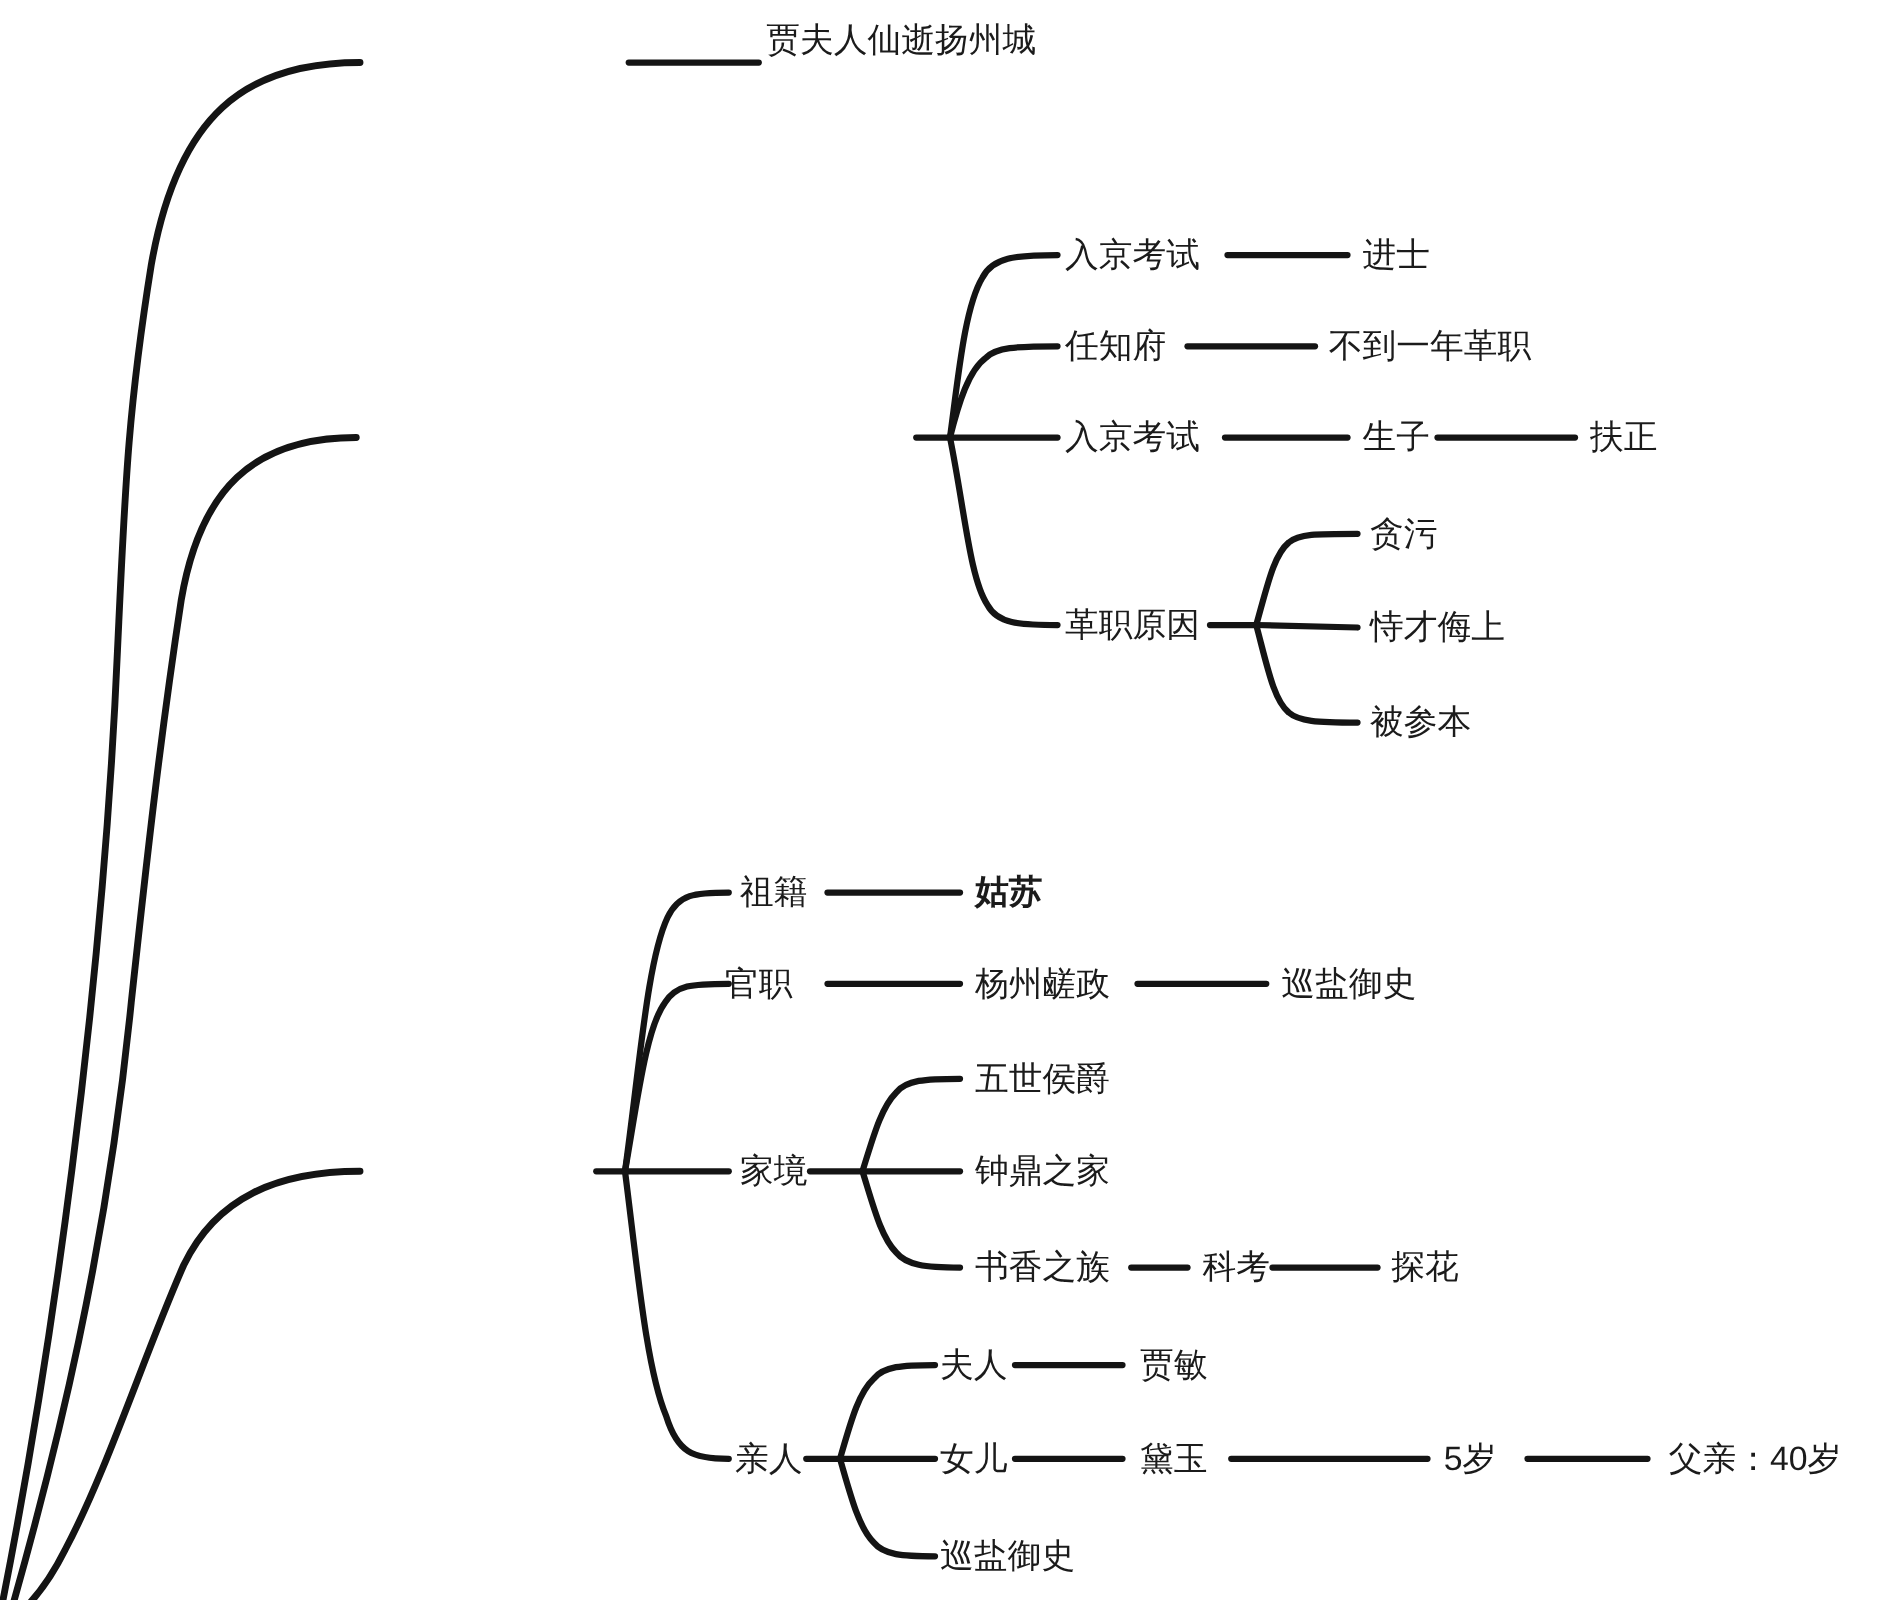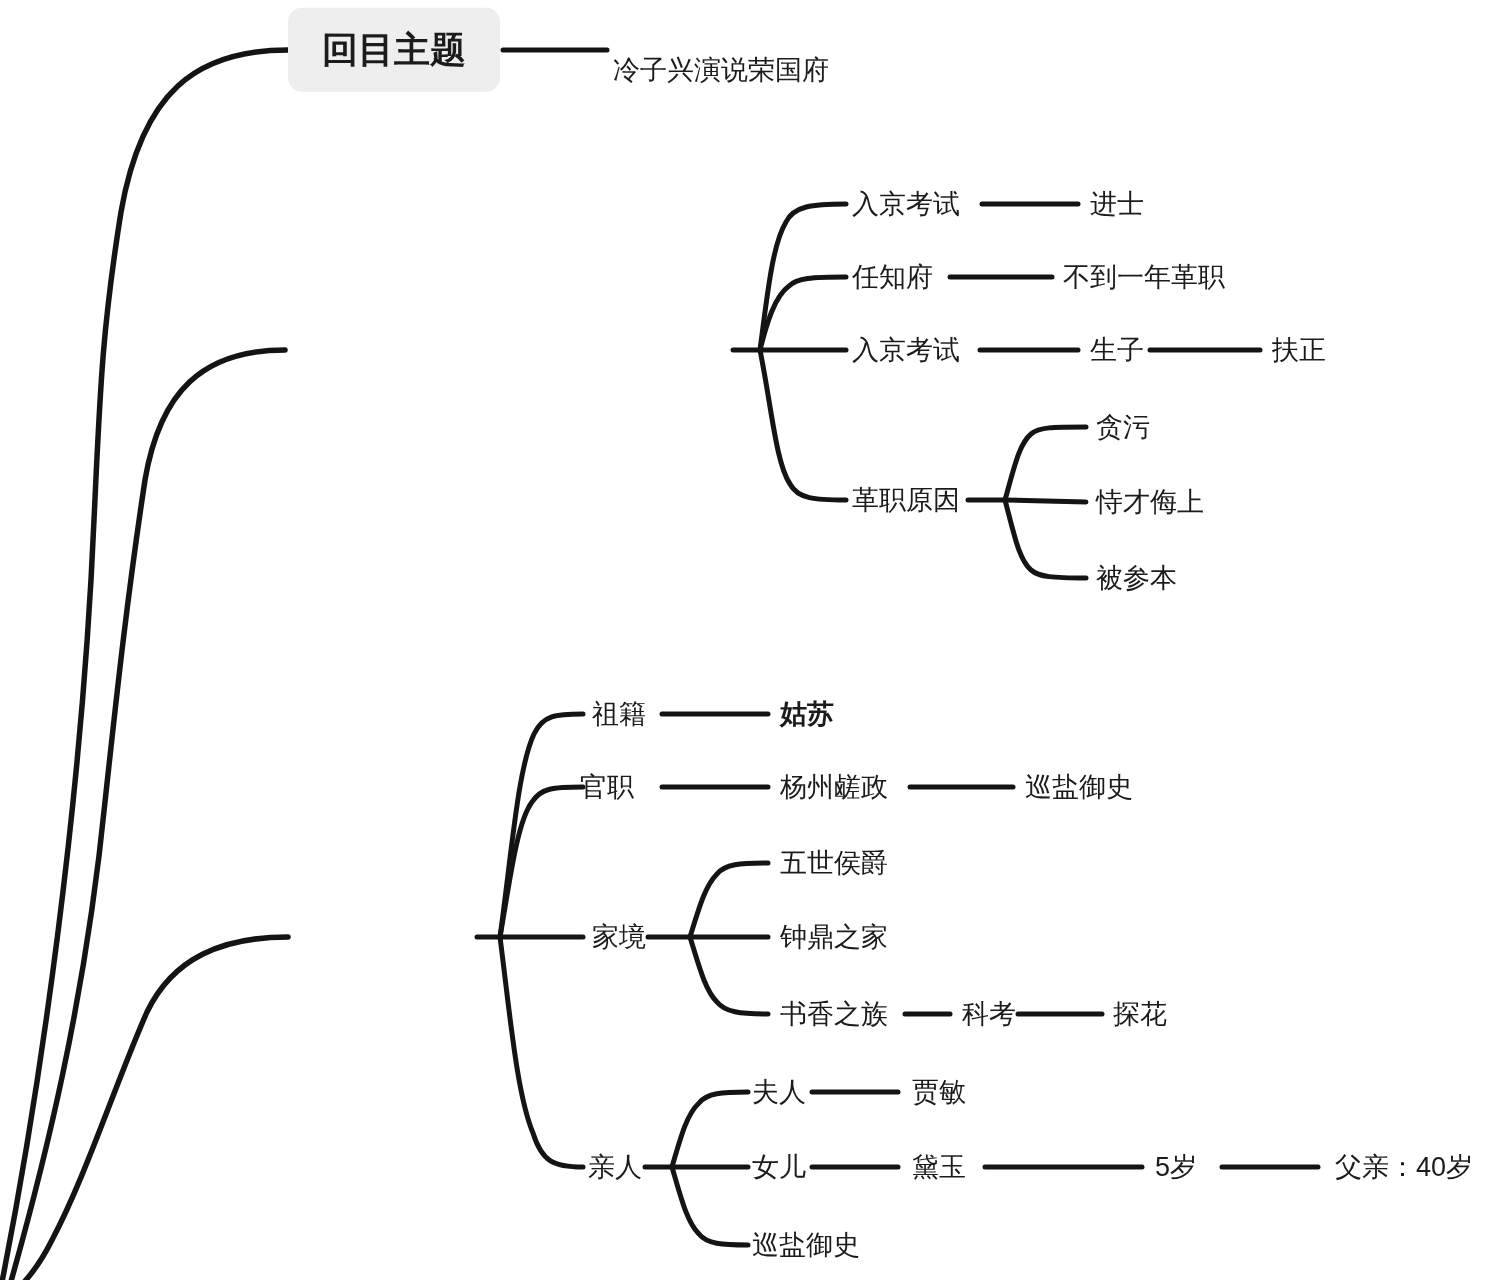--- a/index.html
+++ b/index.html
@@ -81,23 +81,22 @@
     <path class="link" d="M 645 1167 L 672 1167"></path>
     <path class="branch" d="M 672 1167 C 681 1136 687 1114 699 1103 C 707 1093 722 1092 748 1092"></path>
     <path class="branch" d="M 672 1167 L 748 1167"></path>
     <path class="branch" d="M 672 1167 C 681 1198 687 1222 699 1234 C 707 1244 722 1245 748 1245"></path>
     <path class="link" d="M 812 1092 L 898 1092"></path>
     <path class="link" d="M 812 1167 L 898 1167"></path>
     <path class="link" d="M 985 1167 L 1142 1167"></path>
     <path class="link" d="M 1222 1167 L 1318 1167"></path>
   </svg>
 
-  <div class="node-box" style="left:288px;top:50px;">回目主题</div>
 
-  <div class="lbl" style="left:613px;top:70px;">冷子兴演说荣国府</div>
+  <div class="lbl" style="left:613px;top:32px;">贾夫人仙逝扬州城</div>
 
   <div class="lbl" style="left:852px;top:204px;">入京考试</div>
   <div class="lbl" style="left:1090px;top:204px;">进士</div>
   <div class="lbl" style="left:852px;top:277px;">任知府</div>
   <div class="lbl" style="left:1063px;top:277px;">不到一年革职</div>
   <div class="lbl" style="left:852px;top:350px;">入京考试</div>
   <div class="lbl" style="left:1090px;top:350px;">生子</div>
   <div class="lbl" style="left:1272px;top:350px;">扶正</div>
   <div class="lbl" style="left:852px;top:500px;">革职原因</div>
   <div class="lbl" style="left:1096px;top:427px;">贪污</div>

